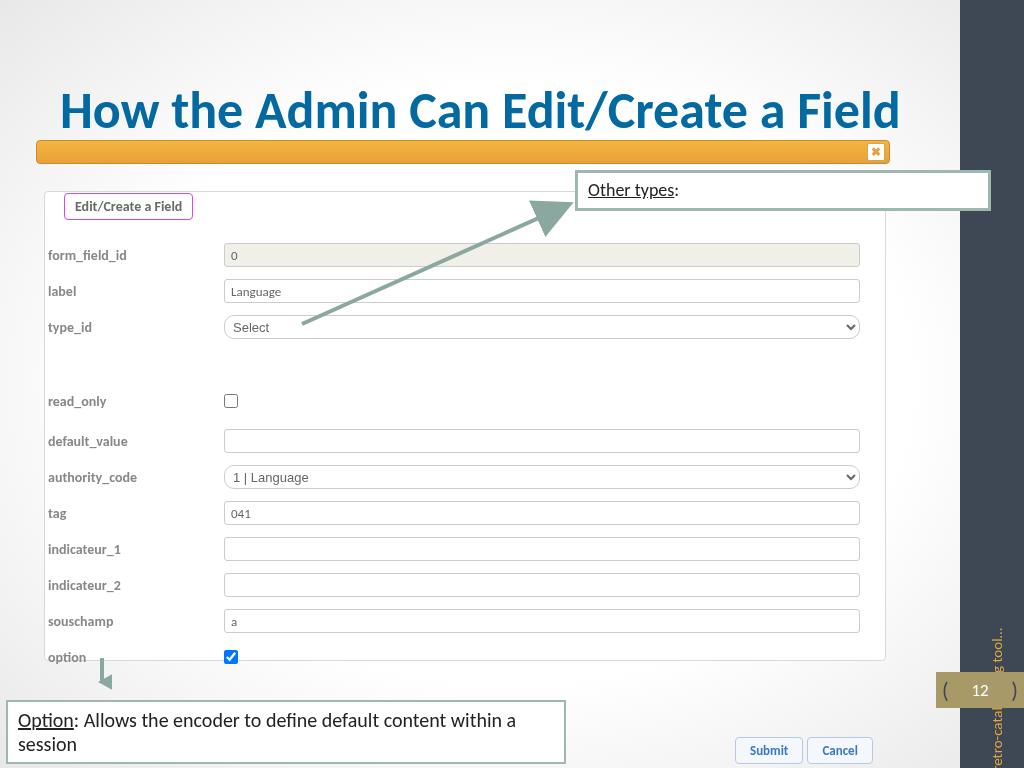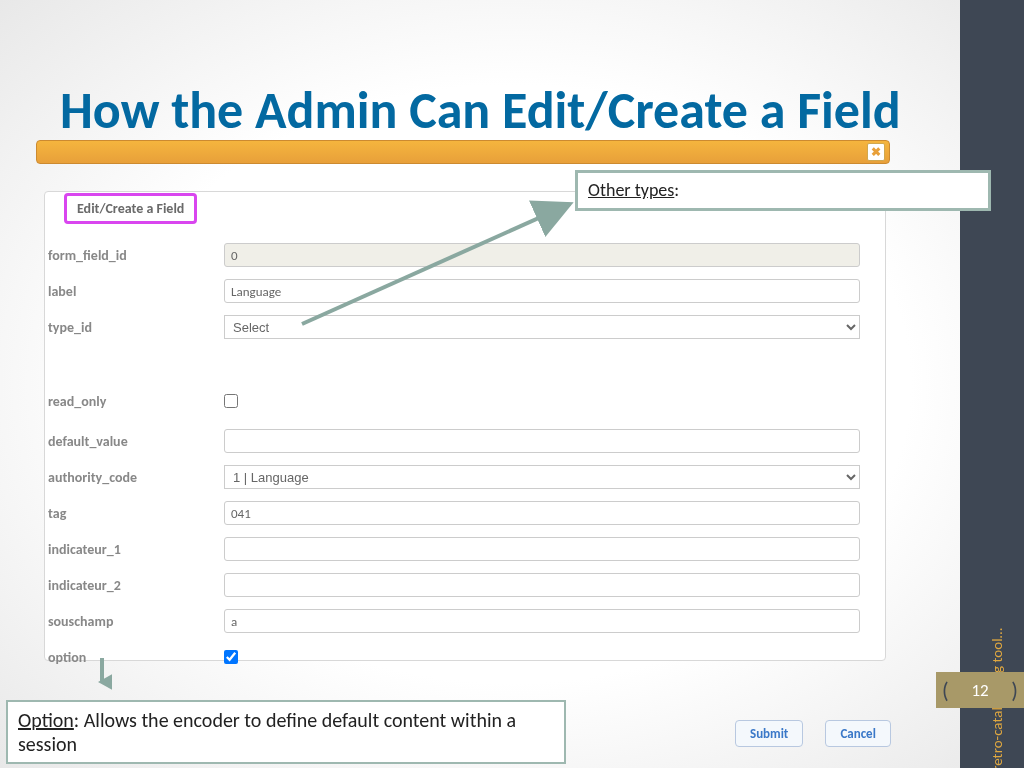--- a/index.html
+++ b/index.html
@@ -8,35 +8,35 @@
 .sidebar{position:absolute;right:0;top:0;width:64px;height:768px;background:#3e4754}
 .sidetxt{position:absolute;right:18px;bottom:140px;transform:rotate(-90deg);transform-origin:right bottom;white-space:nowrap;color:#e0a840;font-size:15px}
 .pagenum{position:absolute;right:0;bottom:60px;width:88px;height:36px;background:#a89968;color:#fff;display:flex;align-items:center;justify-content:center;font-size:17px}
 .pagenum::before{content:"(";color:#3e4754;font-size:22px;position:absolute;left:6px;font-weight:300}
 .pagenum::after{content:")";color:#3e4754;font-size:22px;position:absolute;right:6px;font-weight:300}
 .slide{position:absolute;left:0;top:0;width:960px;height:768px}
 h1{position:absolute;left:60px;top:78px;font-size:52px;font-weight:bold;color:#0369a1}
 .ybar{position:absolute;left:36px;top:140px;width:854px;height:24px;background:linear-gradient(#f5b53e,#e8a03a);border:1px solid #cc8a30;border-radius:4px}
 .ybar .x{position:absolute;right:4px;top:2px;width:18px;height:18px;background:#fff;border:1px solid #d0a850;border-radius:2px;display:flex;align-items:center;justify-content:center;color:#e8a03a;font-size:12px;font-weight:bold}
 .panel{position:absolute;left:44px;top:191px;width:842px;height:470px;border:1px solid #d8d8d8;border-radius:4px;background:#fff}
-.legend{position:absolute;left:64px;top:193px;background:#fff;border:3px solid #d946ef;border-radius:4px;padding:4px 10px;color:#6a6a6a;font-size:14px;font-weight:bold}
+.legend{position:absolute;left:64px;top:193px;background:#fff;border:1px solid #d946ef;border-radius:4px;padding:4px 10px;color:#6a6a6a;font-size:14px;font-weight:bold}
 .row{position:absolute;left:48px;width:812px;height:30px;display:flex;align-items:center}
 .lbl{width:176px;color:#888;font-size:14px;font-weight:bold}
 .txt{flex:1;height:24px;border:1px solid #ccc;border-radius:3px;padding:1px 6px;font-size:13px;color:#666;font-family:inherit}
-.sel{flex:1;height:24px;border:1px solid #ccc;border-radius:0;padding:1px 4px;font-size:13px;color:#666;background:#fff}
+.sel{flex:1;height:24px;border:1px solid #ccc;border-radius:10px;padding:1px 4px;font-size:13px;color:#666;background:#fff}
 .ro{background:#f0efe8}
 .cb{width:14px;height:14px}
 .r1{top:240px}.r2{top:276px}.r3{top:312px}.r4{top:348px}.r5{top:386px}.r6{top:426px}.r7{top:462px}.r8{top:498px}.r9{top:534px}.r10{top:570px}.r11{top:606px}.r12{top:642px}
 .call1{position:absolute;left:575px;top:170px;width:416px;background:#fff;border:3px solid #9eb8b0;padding:6px 10px;font-size:18px;color:#222;line-height:1.3}
 .call1 .u{text-decoration:underline}
 .arrow1{position:absolute;left:300px;top:198px;width:280px;height:130px;pointer-events:none}
 .arrow2{position:absolute;left:92px;top:658px;width:20px;height:34px;pointer-events:none}
 .call2{position:absolute;left:6px;top:700px;width:560px;background:#fff;border:2px solid #9eb8b0;padding:6px 10px;font-size:20px;color:#222}
 .call2 .u{text-decoration:underline}
-.btns{position:absolute;left:735px;top:720px;display:flex;gap:22px}
+.btns{position:absolute;left:735px;top:737px;display:flex;gap:4px}
 .btn{border:1px solid #b8c8e0;background:#f4f8fc;color:#3a78c8;font-weight:bold;font-size:13px;padding:5px 14px;border-radius:4px;font-family:inherit}
 </style>
 </head>
 <body>
 
 <div class="bg"></div>
 <div class="sidebar">
   <div class="sidetxt">Scriptorium, a retro-cataloguing tool…</div>
   <div class="pagenum">12</div>
 </div>

